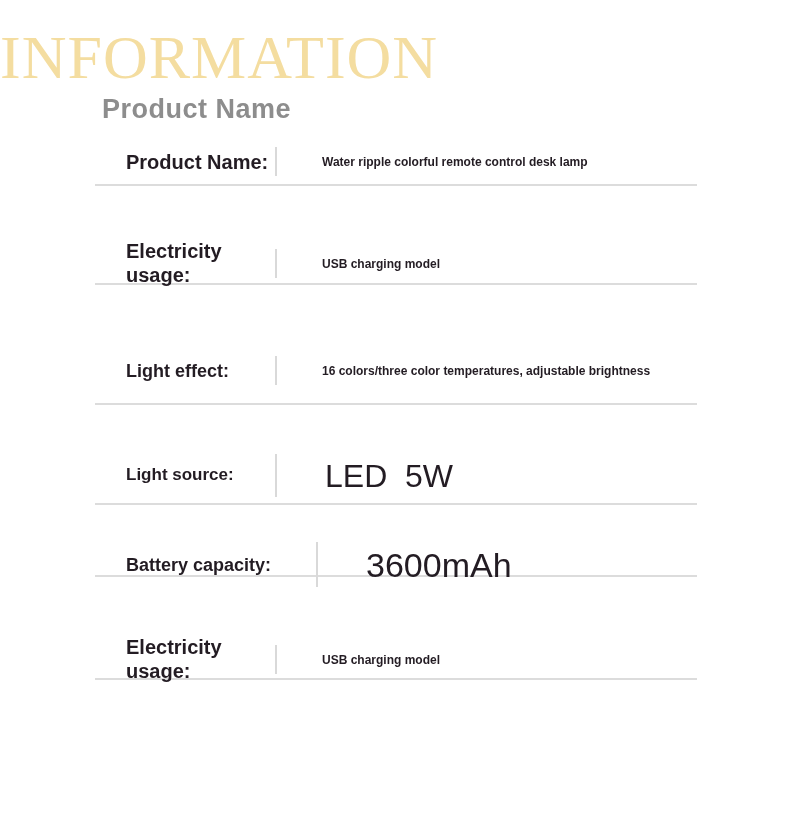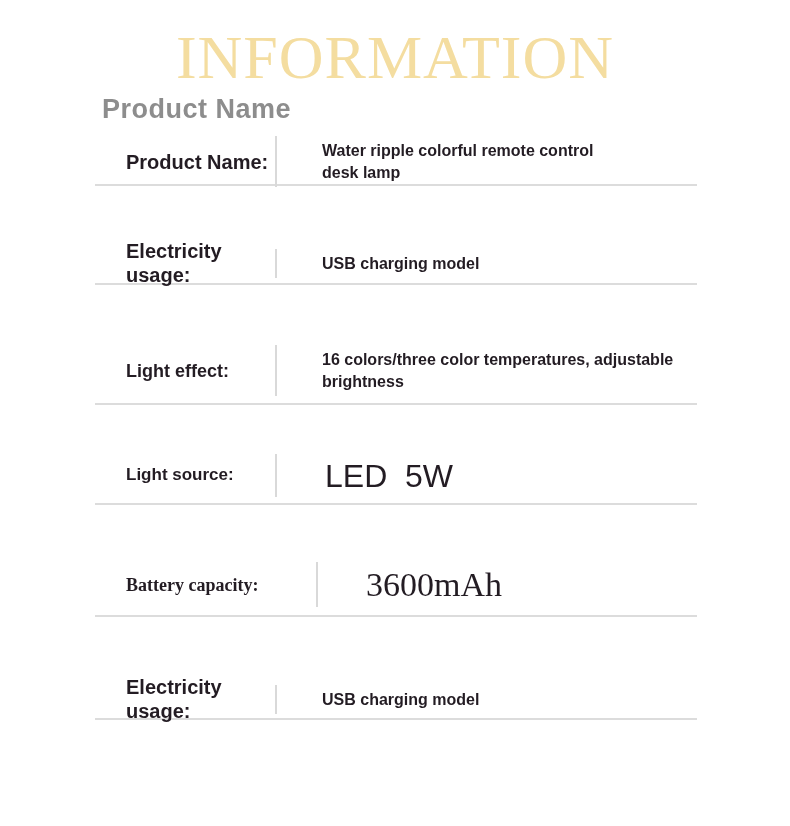--- a/index.html
+++ b/index.html
@@ -3,56 +3,55 @@
 <meta charset="utf-8">
 <style>
   html,body { margin:0; padding:0; background:#ffffff; }
   .page {
     position:relative; width:790px; height:826px;
     background:#ffffff; overflow:hidden;
     font-family:"Liberation Sans", sans-serif;
   }
   .title {
     position:absolute; top:22px; left:0; width:100%;
-    text-align:center;
     font-family:"Liberation Serif", serif;
     font-size:62px; font-weight:400; letter-spacing:1px;
     color:#f4dda0;
   }
   .subtitle {
     position:absolute; top:94px; left:102px;
     font-size:27px; font-weight:bold; letter-spacing:0.5px;
     color:#8d8d8d;
   }
   .spec-table { position:absolute; top:135px; left:95px; width:602px; }
   .row {
     box-sizing:border-box;
     display:flex; align-items:center;
     border-bottom:2px solid #dcdcdc;
   }
   .r1 { height:51px;  padding-top:4px;  }
   .r2 { height:99px;  padding-top:57px; }
   .r3 { height:120px;  padding-top:53px; }
   .r4 { height:100px; padding-top:42px; }
   .r5 { height:103px; padding-top:60px; }
-  .r6 { height:112px;  padding-top:49px;font-family:Liberation Serif, serif; }
+  .r6 { height:72px;  padding-top:49px; }
   .r7 { height:103px; padding-top:63px; }
   .label {
     box-sizing:border-box; flex:0 0 180px; width:180px;
     padding-left:31px;
     font-size:20px; font-weight:bold; color:#231c23;
     line-height:24px;
   }
   .label-sm  { font-size:18px; }
   .label-xs  { font-size:17px; }
   .label-md  { font-size:19px; }
   .value {
     border-left:2px solid #d9d9d9;
     padding:4px 0 3px 45px;
-    font-size:16px; font-weight:bold; color:#231c23;
+    font-size:12px; font-weight:bold; color:#231c23;
     line-height:22px;
     white-space:pre-wrap;
   }
   .value.big    { font-size:32px; font-weight:normal; line-height:36px; padding-left:48px; }
   .value.bigger { font-size:34px; font-weight:normal; line-height:38px; padding-left:48px;margin-left:41px; }
   .value.w1 { max-width:300px; }
   .value.w3 { max-width:362px; }
 </style>
 </head>
 <body>

